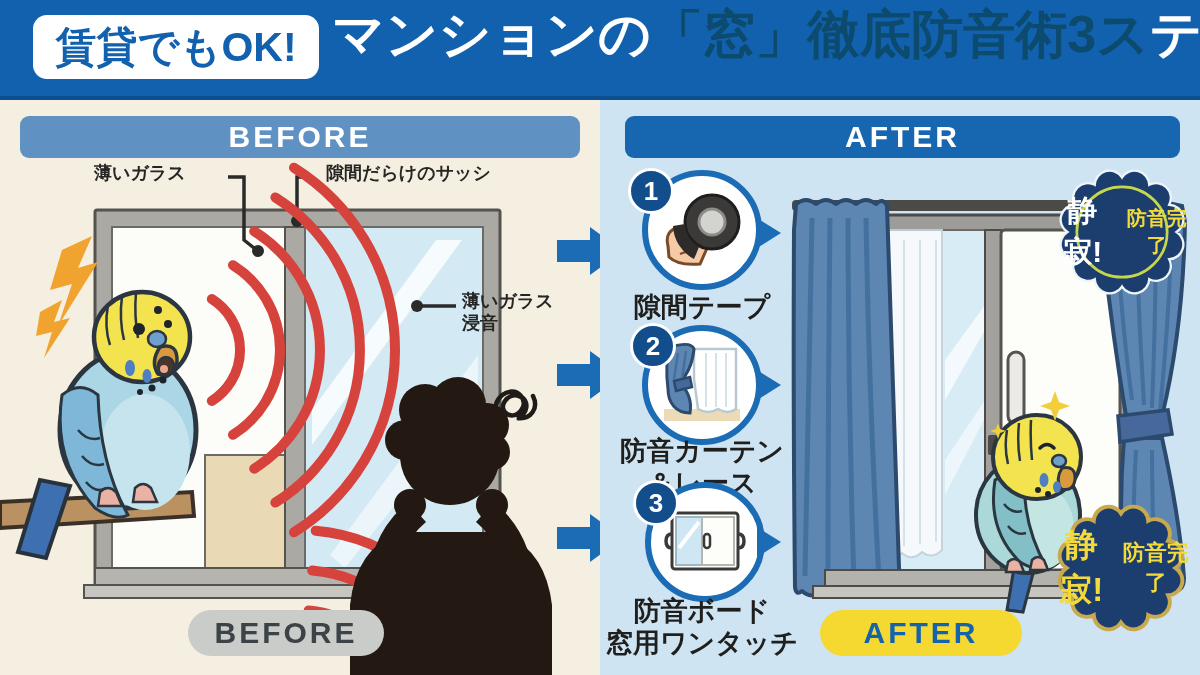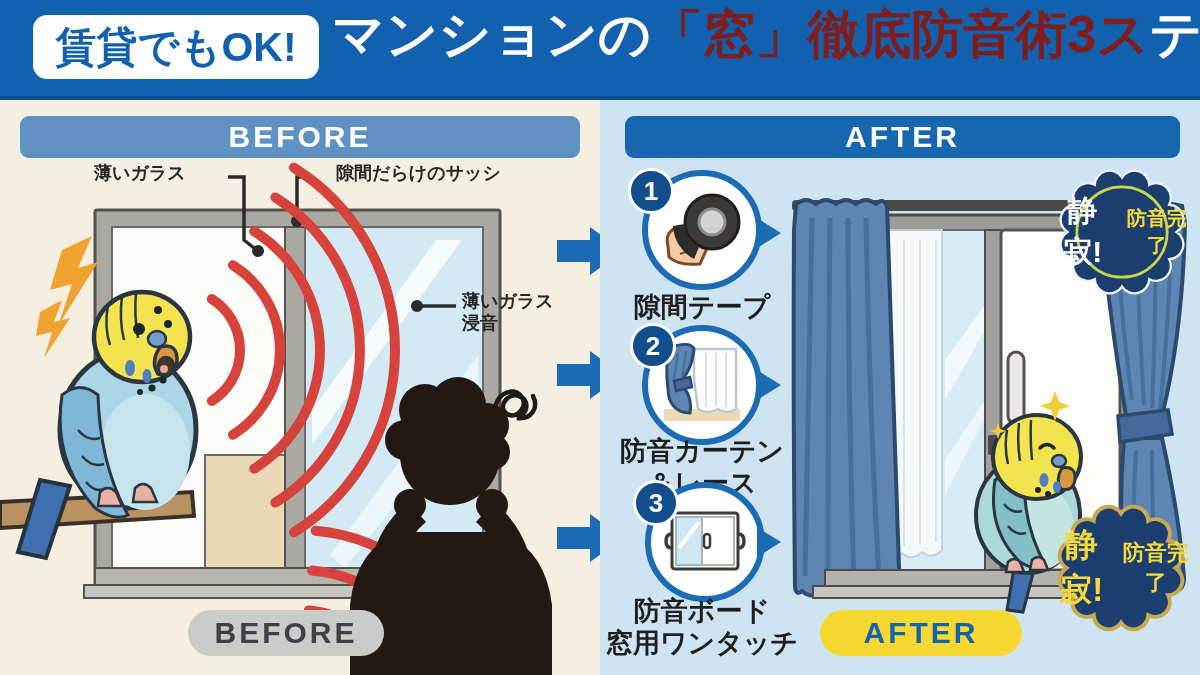--- a/index.html
+++ b/index.html
@@ -7,21 +7,21 @@
          font-family:"Liberation Sans","DejaVu Sans",sans-serif;background:#cfe4f2;}
   .abs{position:absolute;}
   svg{display:block;}
 
   
   .header{left:0;top:0;width:1200px;height:100px;background:#1161ae;border-bottom:4px solid #0c4f8f;box-sizing:border-box;}
   .ok-badge{left:33px;top:15px;width:286px;height:64px;background:#ffffff;border-radius:14px;
             color:#1161ae;font-size:41px;font-weight:800;display:flex;align-items:center;justify-content:center;white-space:nowrap;}
   .title{left:332px;top:0;height:98px;display:flex;align-items:flex-start;font-size:52px;font-weight:800;
          color:#ffffff;white-space:nowrap;}
-  .title .yellow{color:#7f1d1d;}
+  .title .yellow{color:#0c4a6e;}
 
   
   .panel-before{left:0;top:100px;width:600px;height:575px;background:#f5efe1;}
   .panel-after{left:600px;top:100px;width:600px;height:575px;background:#cfe4f2;}
 
   .bar{height:42px;border-radius:9px;display:flex;align-items:center;justify-content:center;
        font-weight:800;font-size:30px;color:#fff;letter-spacing:3px;}
   .bar-before{left:20px;top:116px;width:560px;background:#5f92c3;}
   .bar-after{left:625px;top:116px;width:555px;background:#1766b0;}
 
@@ -149,21 +149,21 @@
       <path d="M368,510 Q362,440 408,402 L426,422 Q392,450 394,510 Z"></path>
       <path d="M534,510 Q540,440 494,402 L476,422 Q510,450 508,510 Z"></path>
       <circle cx="410" cy="405" r="16"></circle>
         <circle cx="492" cy="405" r="16"></circle>
     </g>
   </svg>
 
   <div class="abs callout" style="left:94px;top:162px;">
     <span>薄いガラス</span>
   </div>
-  <div class="abs callout" style="left:336px;top:162px;">
+  <div class="abs callout" style="left:326px;top:162px;">
     <span>隙間だらけのサッシ</span>
   </div>
   <div class="abs callout" style="left:462px;top:290px;">
     <div>薄いガラス</div>
     <div>浸音</div>
   </div>
 
   <div class="abs pill pill-before">
     <span>BEFORE</span>
   </div>

